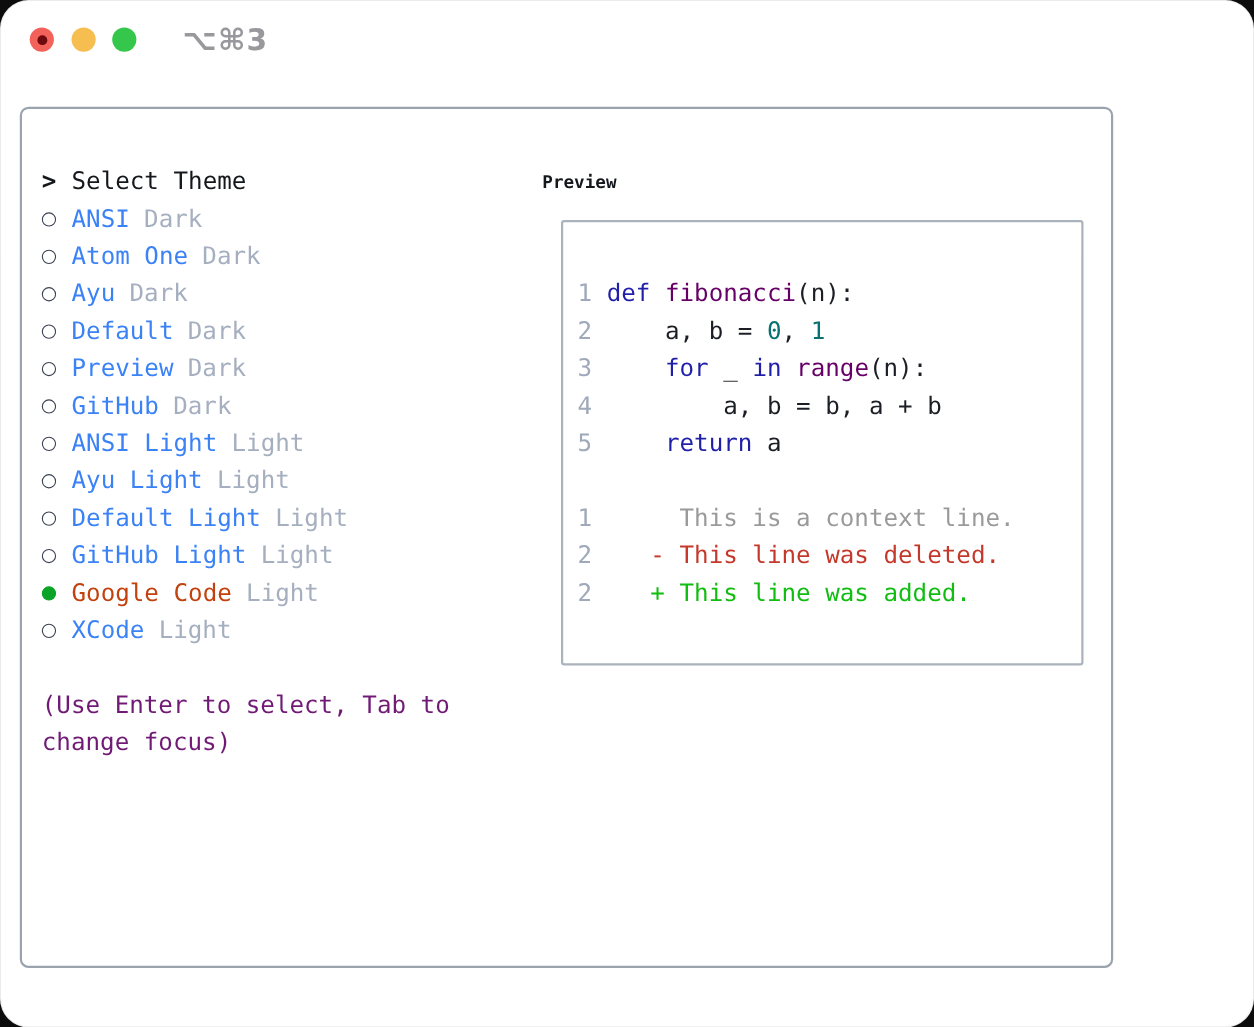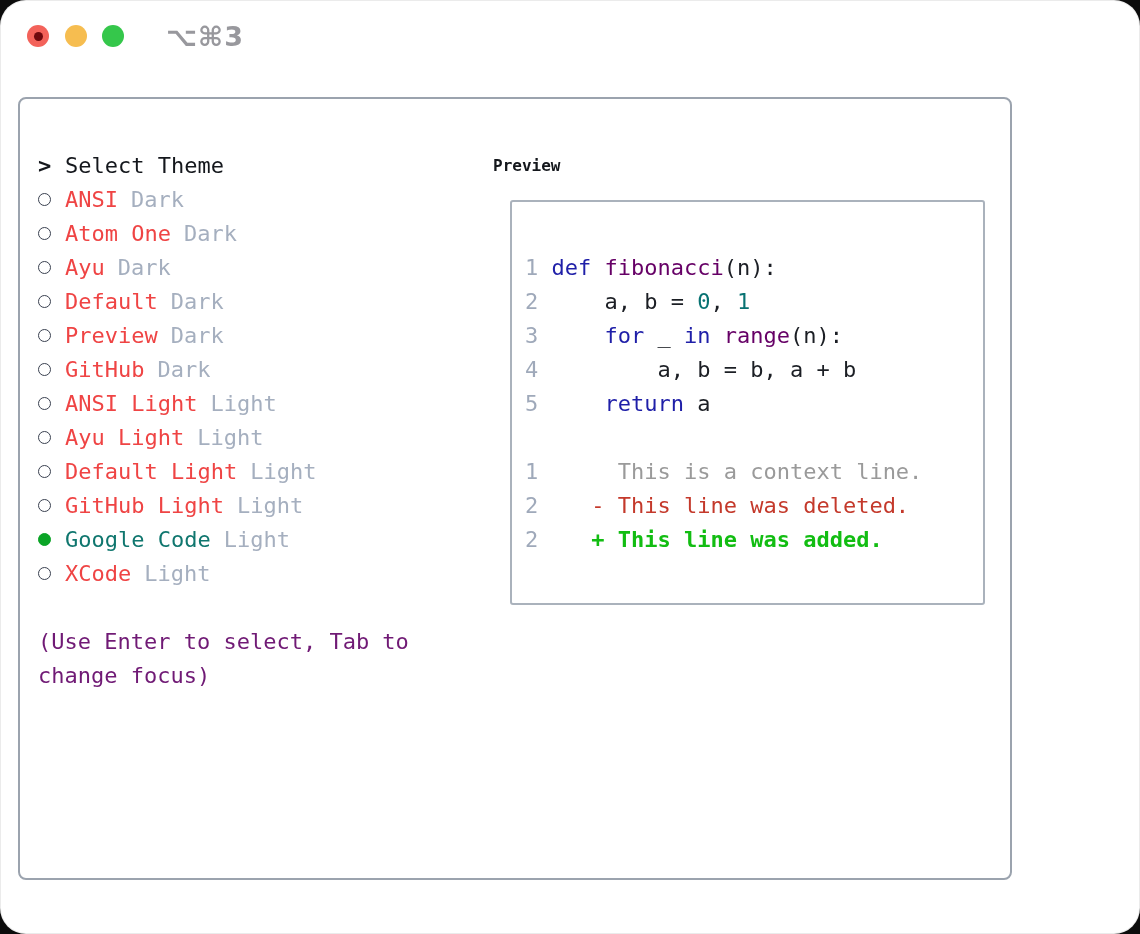--- a/index.html
+++ b/index.html
@@ -31,43 +31,43 @@
     position:absolute;left:18px;top:97px;width:994px;height:783px;
     border:2px solid #9ba3ae;border-radius:8px;background:#ffffff;
     box-sizing:border-box;
   }
   .row{display:flex;align-items:center;height:34px;font-size:22px;white-space:pre;}
   .prefix{width:27px;display:inline-flex;align-items:center;flex:none;}
   .prompt-char{color:#14171c;font-weight:bold;font-size:22px;}
   .title-text{color:#14171c;font-weight:normal;}
   .radio{width:13px;height:13px;border:1.5px solid #3a4150;border-radius:50%;box-sizing:border-box;}
   .radio.sel{background:#0aa426;border-color:#0aa426;}
-  .name{color:#ef4444;}
-  .name.sel-green{color:#0f766e;}
+  .name{color:#3b82f6;}
+  .name.sel-green{color:#c2410c;}
   .suffix{color:#a5afbf;margin-left:13px;text-align:right;}
   .left-col{position:absolute;left:18px;top:49px;width:440px;}
   .apply-block{margin-top:34px;}
   .help-block{margin-top:34px;}
   .help-line{color:#701a75;text-align:right;}
   
   .preview-title{position:absolute;left:473px;top:49px;height:34px;display:flex;align-items:center;font-size:16px;color:#14171c;font-weight:bold;}
   .preview-box{
     position:absolute;left:490px;top:101px;width:475px;height:405px;
     border:2px solid #aab2bc;border-radius:3px;background:#ffffff;box-sizing:border-box;
   }
   .code-block{position:absolute;left:13px;top:48px;right:6px;}
   .code-line{height:34px;display:flex;align-items:center;font-size:22px;white-space:pre;}
   .tok-ln{color:#9fa9ba;}
   .tok-kw{color:#1f1fa8;}
   .tok-fn{color:#660066;}
   .tok-num{color:#087272;}
   .tok-pl{color:#1b1e24;}
   .tok-ctx{color:#9a9a9a;}
   .tok-del{color:#c4392b;}
-  .tok-add{color:#12bd12;font-weight:bold;}
+  .tok-add{color:#12bd12;}
 </style>
 </head>
 <body>
 
 <div class="window">
 
   <div class="titlebar">
     <span class="tl red">
         <span class="tl-dot"></span>
       </span>

